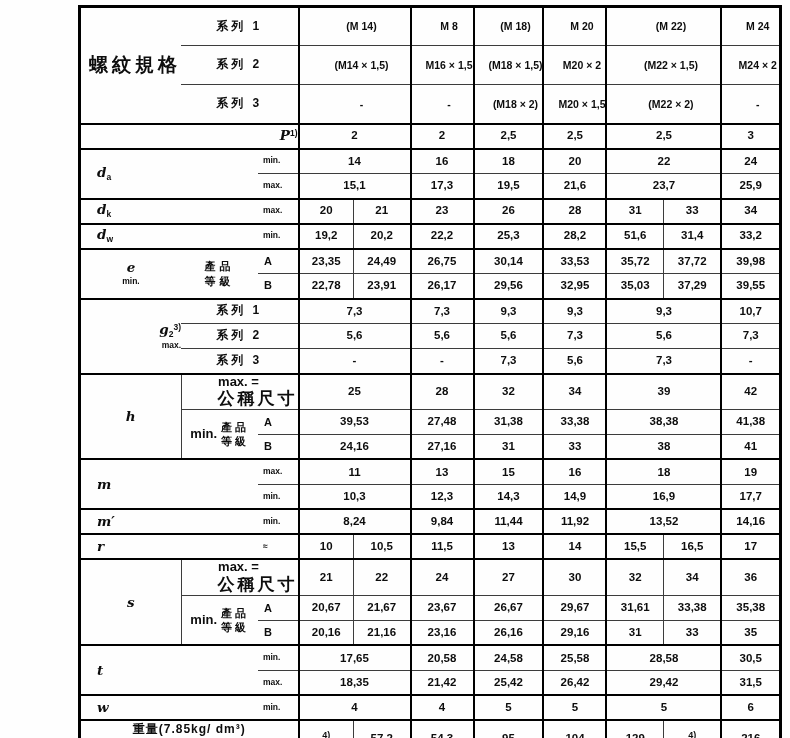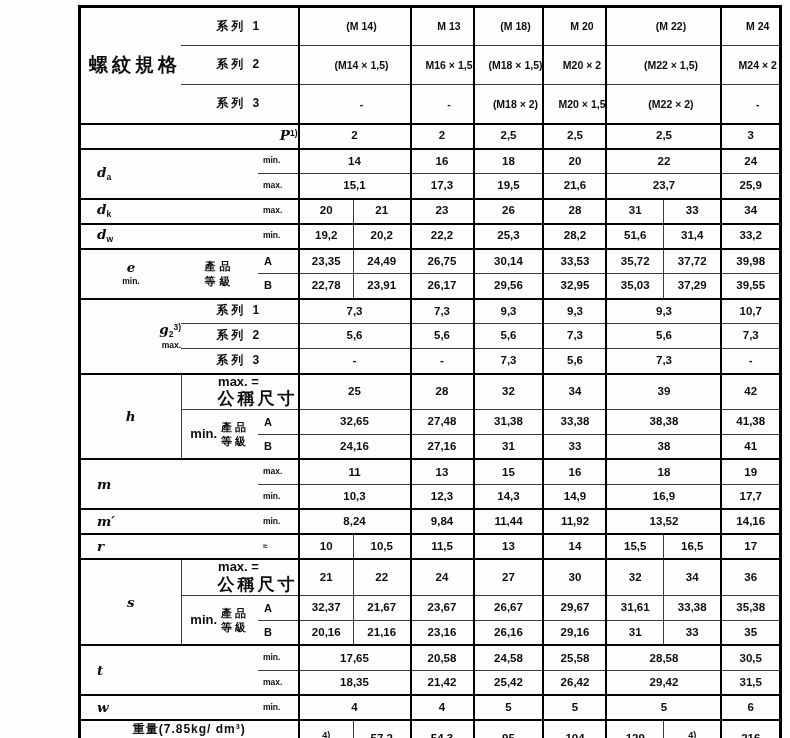--- a/index.html
+++ b/index.html
@@ -49,21 +49,21 @@
         <col style="width:56px">
         <col style="width:57px">
       <col style="width:58px">
         <col style="width:59px">
     </colgroup>
     <tbody id="tb">
         <tr class="hr">
           <td rowspan="3" class="spec noR">螺紋規格</td>
           <td colspan="2" class="ser noL bR2">系列 1</td>
           <td colspan="2" class="hd bRm">(M 14)</td>
-          <td colspan="1" class="hd bRm">M 13</td>
+          <td colspan="1" class="hd bRm">M 8</td>
           <td colspan="1" class="hd bRm">(M 18)</td>
           <td colspan="1" class="hd bRm">M 20</td>
           <td colspan="2" class="hd bRm">(M 22)</td>
           <td colspan="1" class="hd">M 24</td>
         </tr>
         <tr class="hr">
           <td colspan="2" class="ser noL bR2">系列 2</td>
           <td colspan="2" class="hd bRm">(M14 × 1,5)</td>
           <td colspan="1" class="hd bRm">M16 × 1,5</td>
           <td colspan="1" class="hd bRm">(M18 × 1,5)</td>
@@ -195,21 +195,21 @@
           <td colspan="1" class="bRm">28</td>
           <td colspan="1" class="bRm">32</td>
           <td colspan="1" class="bRm">34</td>
           <td colspan="2" class="bRm">39</td>
           <td colspan="1" class="">42</td>
         </tr>
         <tr class="br">
           <td rowspan="2" class="noL noR"><span class="sb4">min.</span><span class="gr2">產品
 等級</span></td>
           <td class="ab noL bR2">A</td>
-          <td colspan="2" class="bRm">32,65</td>
+          <td colspan="2" class="bRm">39,53</td>
           <td colspan="1" class="bRm">27,48</td>
           <td colspan="1" class="bRm">31,38</td>
           <td colspan="1" class="bRm">33,38</td>
           <td colspan="2" class="bRm">38,38</td>
           <td colspan="1" class="">41,38</td>
         </tr>
         <tr class="br">
           <td class="ab noL bR2">B</td>
           <td colspan="2" class="bRm">24,16</td>
           <td colspan="1" class="bRm">27,16</td>
@@ -268,21 +268,21 @@
           <td class="bRm">27</td>
           <td class="bRm">30</td>
           <td class="">32</td>
           <td class="bRm">34</td>
           <td class="">36</td>
         </tr>
         <tr class="br">
           <td rowspan="2" class="noL noR"><span class="sb4">min.</span><span class="gr2">產品
 等級</span></td>
           <td class="ab noL bR2">A</td>
-          <td class="">32,37</td>
+          <td class="">20,67</td>
           <td class="bRm">21,67</td>
           <td class="bRm">23,67</td>
           <td class="bRm">26,67</td>
           <td class="bRm">29,67</td>
           <td class="">31,61</td>
           <td class="bRm">33,38</td>
           <td class="">35,38</td>
         </tr>
         <tr class="br">
           <td class="ab noL bR2">B</td>

